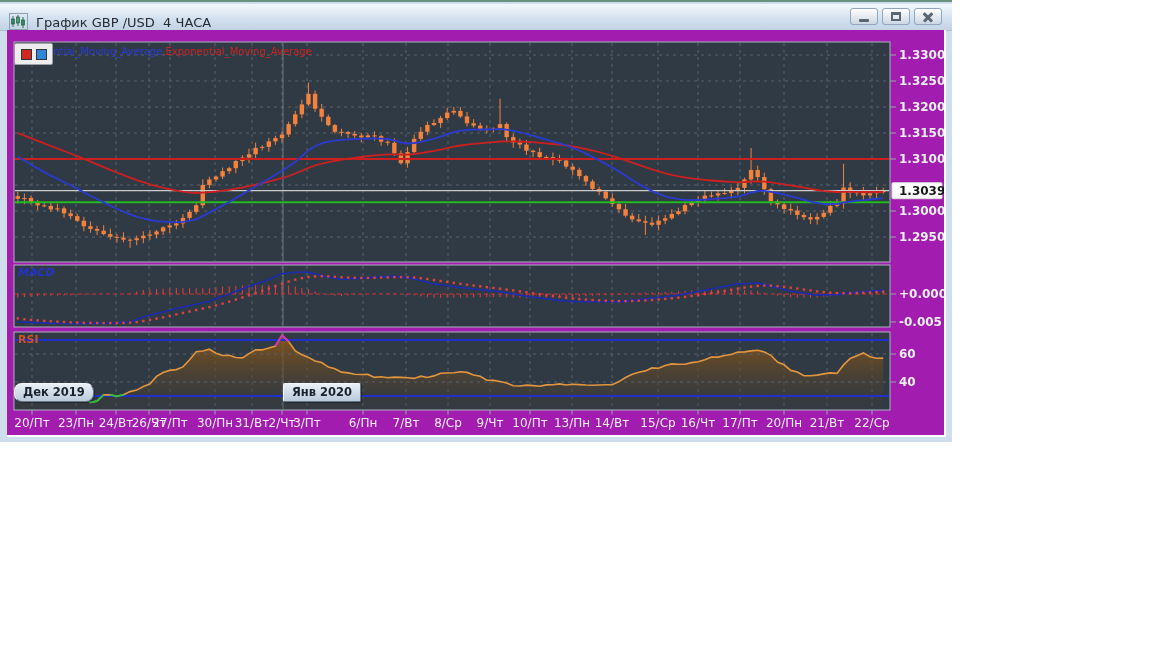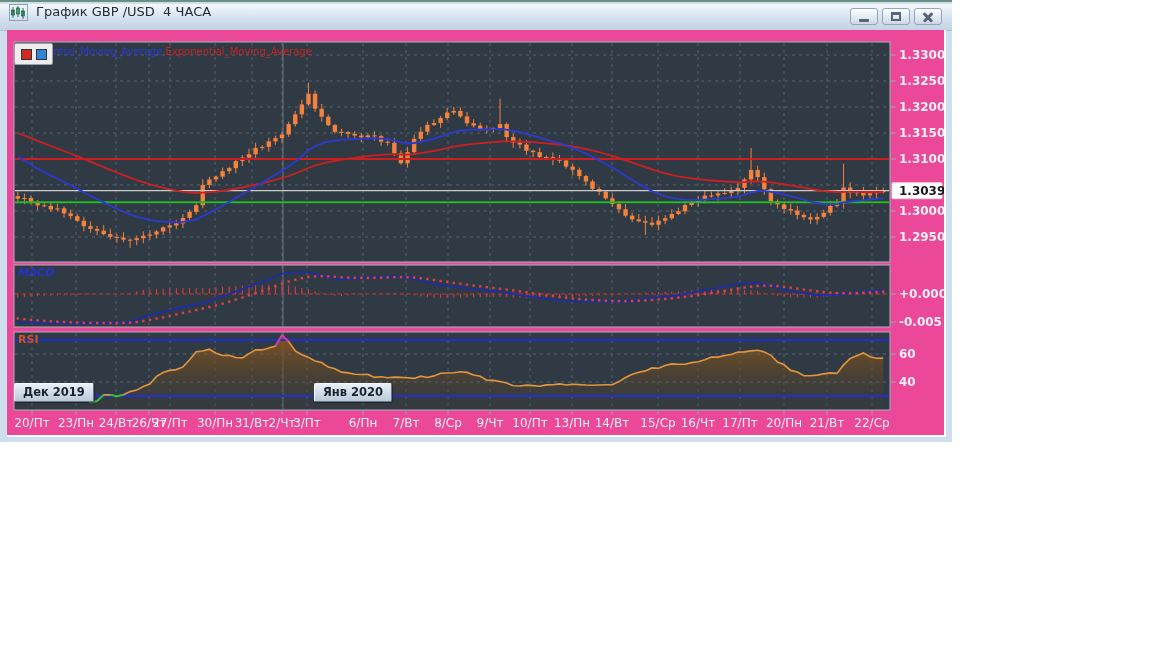--- a/index.html
+++ b/index.html
@@ -2,54 +2,54 @@
 <html><head>
 <meta charset="utf-8">
 <style>
   html,body{margin:0;padding:0;background:#fff;}
   .page{position:relative;width:1152px;height:648px;background:#ffffff;overflow:hidden;
         font-family:"DejaVu Sans",sans-serif;}
   .window{position:absolute;left:0;top:0;width:952px;height:440px;background:#cfdeed;
           border-top:2px solid #69917f;overflow:hidden;}
   .titlebar{position:absolute;left:0;top:2px;width:100%;height:26px;
             background:linear-gradient(#f3f8fc,#d4e1ef 55%,#c2d3e5);
-            border-bottom:1px solid #aebfd2;display:flex;align-items:flex-start;}
+            border-bottom:1px solid #aebfd2;display:flex;align-items:flex-end;}
   .app-icon{margin-left:9px;width:19px;height:17px;display:inline-block;}
   .win-title{margin-left:8px;font-size:13px;color:#262b31;white-space:pre;}
   .controls{position:absolute;right:10px;top:4px;display:flex;gap:4px;}
   .controls button{width:28px;height:17px;border:1px solid #91a5bc;border-radius:3px;
                    background:linear-gradient(#ffffff,#e2e9f0 55%,#ccd7e3);
                    display:flex;align-items:center;justify-content:center;padding:0;}
   .g-min{width:10px;height:3px;background:#5a6573;margin-top:7px;border-radius:1px;}
   .g-rest{width:10px;height:9px;border:2px solid #5a6573;border-top-width:3px;box-sizing:border-box;background:transparent;}
   .g-close{position:relative;width:12px;height:11px;}
   .g-close i{position:absolute;left:0;top:4.5px;width:12px;height:2.6px;background:#5a6573;border-radius:1px;}
   .g-close i:first-child{transform:rotate(45deg);}
   .g-close i:last-child{transform:rotate(-45deg);}
-  .client{position:absolute;left:7px;top:28px;width:937px;height:405px;background:#ec4899;
+  .client{position:absolute;left:7px;top:28px;width:937px;height:405px;background:#a21caf;
           border-right:2px solid #fbfdff;border-bottom:2px solid #fbfdff;}
   .client svg{display:block;}
   .legend-text{position:absolute;left:16px;top:44px;font-size:10px;white-space:nowrap;letter-spacing:0;}
   .legend-text .b{color:#2b3bd6;}
   .legend-text .r{color:#cc2222;}
   .legend-box{position:absolute;left:14px;top:41px;width:37px;height:20px;background:#ededed;
               border:1px solid #9aa0a6;border-radius:2px;display:flex;align-items:center;
               justify-content:center;gap:4px;}
   .sw{width:11px;height:11px;border:1px solid #30343a;box-sizing:border-box;}
   .sw.red{background:#d22822;}
   .sw.blue{background:#2f85d8;}
   .pane-label{position:absolute;font-size:11px;font-weight:600;}
   #macd-label{left:18px;top:264px;color:#2433c8;font-style:italic;}
   #rsi-label{left:18px;top:331px;color:#d05224;text-align:center;}
   .month{position:absolute;top:381px;height:17px;line-height:16px;padding:0 8px;font-size:11.5px;
          font-weight:700;color:#18222e;background:linear-gradient(#e9f0f7,#bac9d9);
          border:1px solid;border-color:#f2f7fb #647687 #647687 #f2f7fb;border-radius:2px;
          box-shadow:1px 1px 1px rgba(20,25,32,.55);}
-  #month-0{left:14px;}
-  #month-1{left:283px;margin-left:31px;}
+  #month-0{left:14px;border-radius:8px;}
+  #month-1{left:283px;}
 </style>
 </head>
 <body>
 
 <div class="page">
   <div class="window">
 
     <div class="titlebar">
       <span class="app-icon">
         <svg width="19" height="17" viewBox="0 0 19 17">

